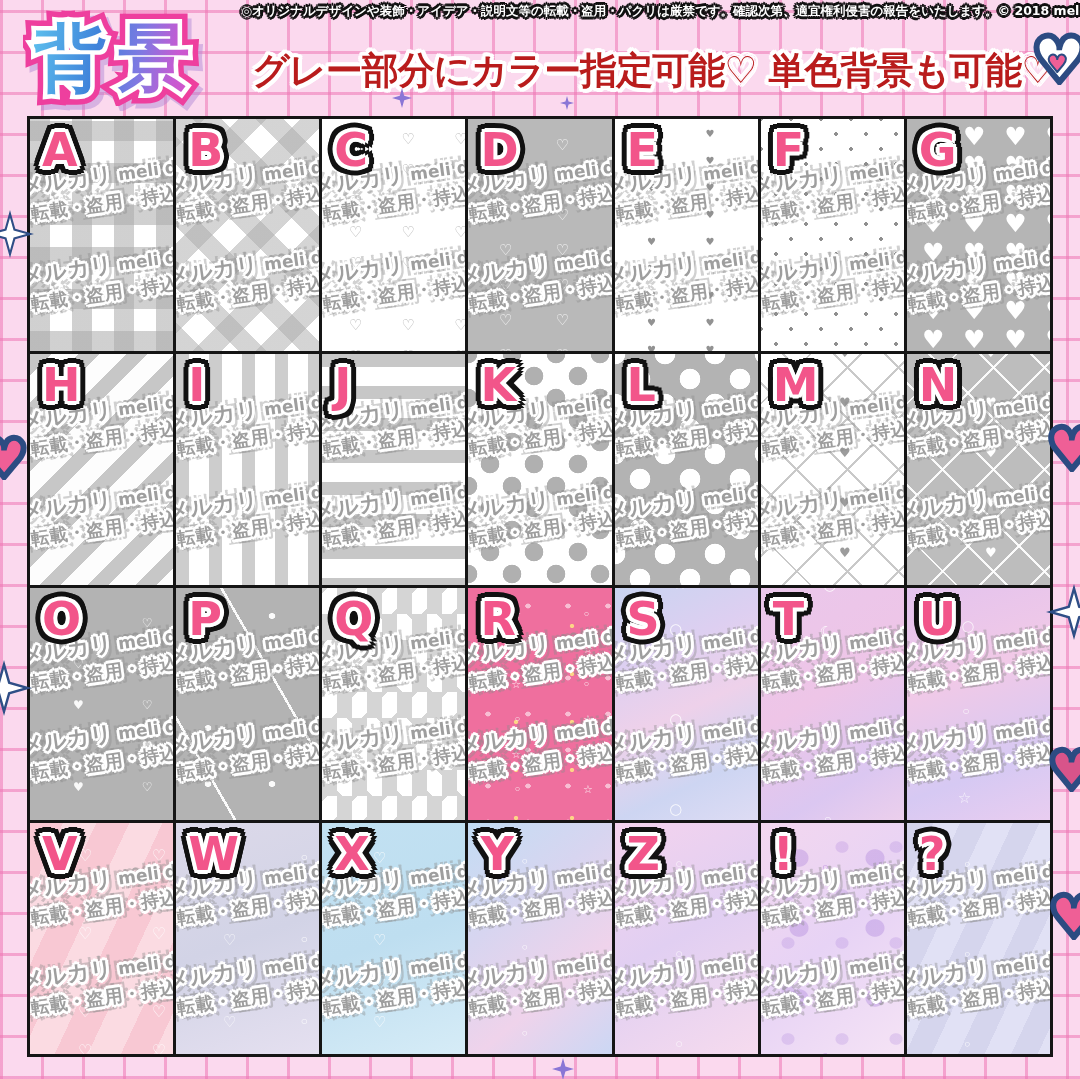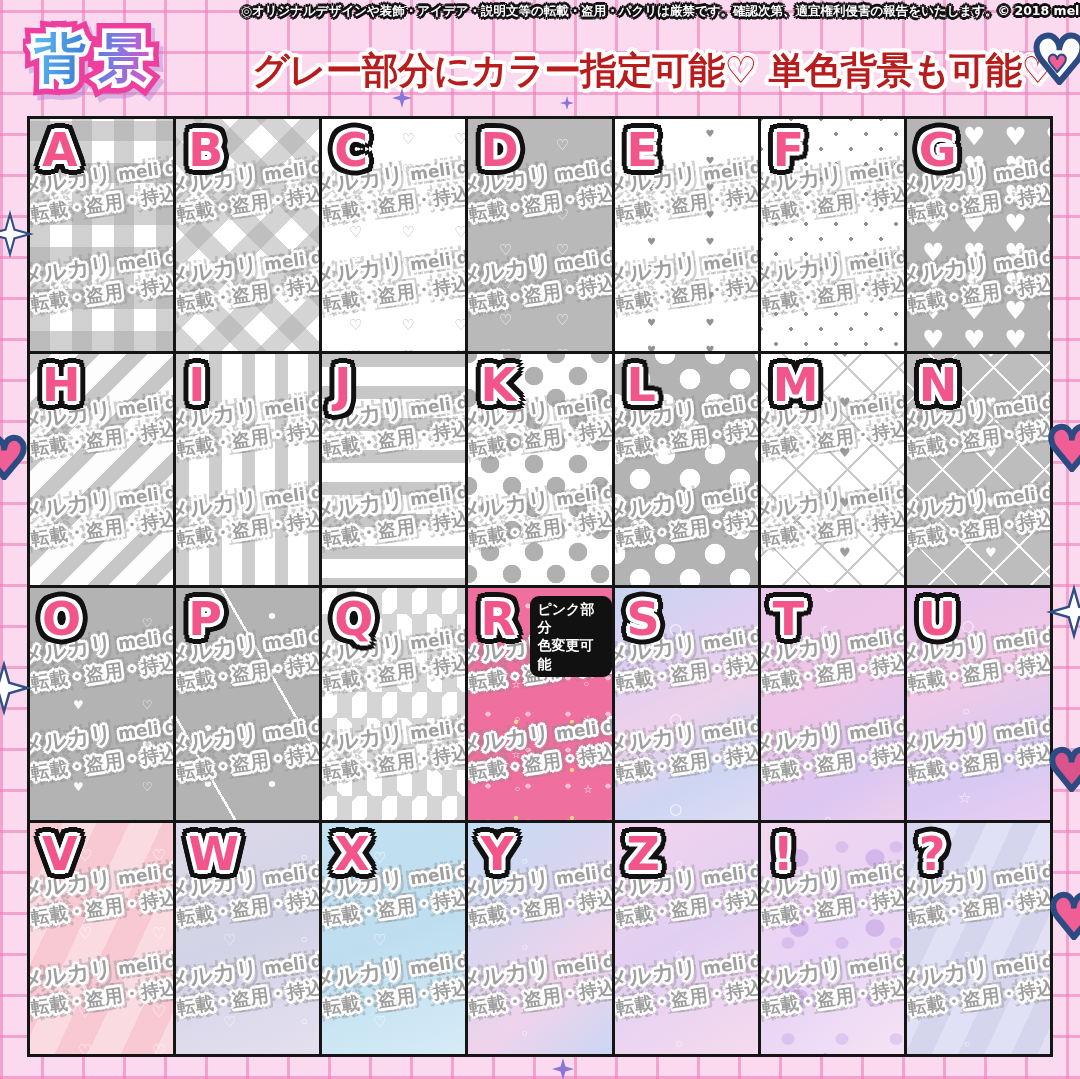--- a/index.html
+++ b/index.html
@@ -19,21 +19,21 @@
       -2px -2px 0 #111,2px -2px 0 #111,-2px 2px 0 #111,2px 2px 0 #111,
       -3px 0 0 #111,3px 0 0 #111,0 -3px 0 #111,0 3px 0 #111,
       -2px 0 0 #111,2px 0 0 #111,0 -2px 0 #111,0 2px 0 #111;
   }
   .logo-wrap{
     position:absolute;left:34px;top:10px;z-index:5;height:96px;
     filter:drop-shadow(4px 5px 0 rgba(170,130,210,.45));
   }
   .logo-layer{
     position:absolute;left:0;top:0;white-space:nowrap;
-    font-size:52px;font-weight:bold;letter-spacing:12px;line-height:96px;
+    font-size:72px;font-weight:bold;letter-spacing:12px;line-height:96px;
   }
   .l-outer{-webkit-text-stroke:20px #ee3f9e;color:#ee3f9e;}
   .l-inner{-webkit-text-stroke:9px #fff;color:#fff;}
   .l-fill{
     background:linear-gradient(100deg,#5ec2ee 0%,#3f82da 38%,#7f79e2 62%,#c75ad2 82%,#e04fc2 100%);
     -webkit-background-clip:text;background-clip:text;color:transparent;
   }
   .subtitle{
     position:absolute;left:252px;top:46px;width:826px;z-index:5;
     font-size:37px;font-weight:bold;color:#b91c1c;letter-spacing:-1px;white-space:nowrap;
@@ -419,22 +419,20 @@
     <div class="motif">☆ ◦ ☆ ◦ ☆ ◦ ☆ ◦ ☆ ◦ ☆ ◦ ☆ ◦ ☆ ◦ ☆ ◦ ☆ ◦ ☆ ◦ ☆ ◦ ☆ ◦ ☆ ◦ ☆ ◦ ☆ ◦ ☆ ◦ ☆ ◦ ☆ ◦ ☆ ◦ ☆ ◦ ☆ ◦ ☆ ◦ ☆ ◦ ☆ ◦ ☆ ◦ ☆ ◦ ☆ ◦ ☆ ◦ ☆ ◦ ☆ ◦ ☆ ◦ ☆ ◦ ☆ ◦ ☆ ◦ ☆ ◦ ☆ ◦ ☆ ◦ ☆ ◦ ☆ ◦ ☆ ◦ ☆ ◦ ☆ ◦ ☆ ◦ ☆ ◦ ☆ ◦ ☆ ◦ ☆ ◦ ☆ ◦ ☆ ◦ ☆ ◦ ☆ ◦ ☆ ◦ ☆ ◦ ☆ ◦ ☆ ◦ ☆ ◦ ☆ ◦ ☆ ◦ ☆ ◦ </div>
     <div class="wm wm1">
       <div class="l1"><span class="jp">メルカリ</span> <span class="en">meli design</span></div>
       <div class="l2">転載・盗用・持込厳禁</div>
     </div>
     <div class="wm wm2">
       <div class="l1"><span class="jp">メルカリ</span> <span class="en">meli design</span></div>
       <div class="l2">転載・盗用・持込厳禁</div>
     </div>
     <span class="letter">R</span>
-    <span class="note">ピンク部分
-色変更可能</span>
   </div>
     <div class="cell pat-galaxy-blue">
     <div class="motif">☾ ☆ ◦ ○ ☾ ☆ ◦ ○ ☾ ☆ ◦ ○ ☾ ☆ ◦ ○ ☾ ☆ ◦ ○ ☾ ☆ ◦ ○ ☾ ☆ ◦ ○ ☾ ☆ ◦ ○ ☾ ☆ ◦ ○ ☾ ☆ ◦ ○ ☾ ☆ ◦ ○ ☾ ☆ ◦ ○ ☾ ☆ ◦ ○ ☾ ☆ ◦ ○ ☾ ☆ ◦ ○ ☾ ☆ ◦ ○ ☾ ☆ ◦ ○ ☾ ☆ ◦ ○ ☾ ☆ ◦ ○ ☾ ☆ ◦ ○ ☾ ☆ ◦ ○ ☾ ☆ ◦ ○ ☾ ☆ ◦ ○ ☾ ☆ ◦ ○ ☾ ☆ ◦ ○ ☾ ☆ ◦ ○ ☾ ☆ ◦ ○ ☾ ☆ ◦ ○ ☾ ☆ ◦ ○ ☾ ☆ ◦ ○ ☾ ☆ ◦ ○ ☾ ☆ ◦ ○ ☾ ☆ ◦ ○ ☾ ☆ ◦ ○ ☾ ☆ ◦ ○ ☾ ☆ ◦ ○ ☾ ☆ ◦ ○ ☾ ☆ ◦ ○ ☾ ☆ ◦ ○ ☾ ☆ ◦ ○ ☾ ☆ ◦ ○ ☾ ☆ ◦ ○ ☾ ☆ ◦ ○ ☾ ☆ ◦ ○ ☾ ☆ ◦ ○ ☾ ☆ ◦ ○ ☾ ☆ ◦ ○ ☾ ☆ ◦ ○ ☾ ☆ ◦ ○ ☾ ☆ ◦ ○ ☾ ☆ ◦ ○ ☾ ☆ ◦ ○ ☾ ☆ ◦ ○ ☾ ☆ ◦ ○ ☾ ☆ ◦ ○ ☾ ☆ ◦ ○ ☾ ☆ ◦ ○ ☾ ☆ ◦ ○ ☾ ☆ ◦ ○ ☾ ☆ ◦ ○ </div>
     <div class="wm wm1">
       <div class="l1"><span class="jp">メルカリ</span> <span class="en">meli design</span></div>
       <div class="l2">転載・盗用・持込厳禁</div>
     </div>
     <div class="wm wm2">
       <div class="l1"><span class="jp">メルカリ</span> <span class="en">meli design</span></div>
       <div class="l2">転載・盗用・持込厳禁</div>

